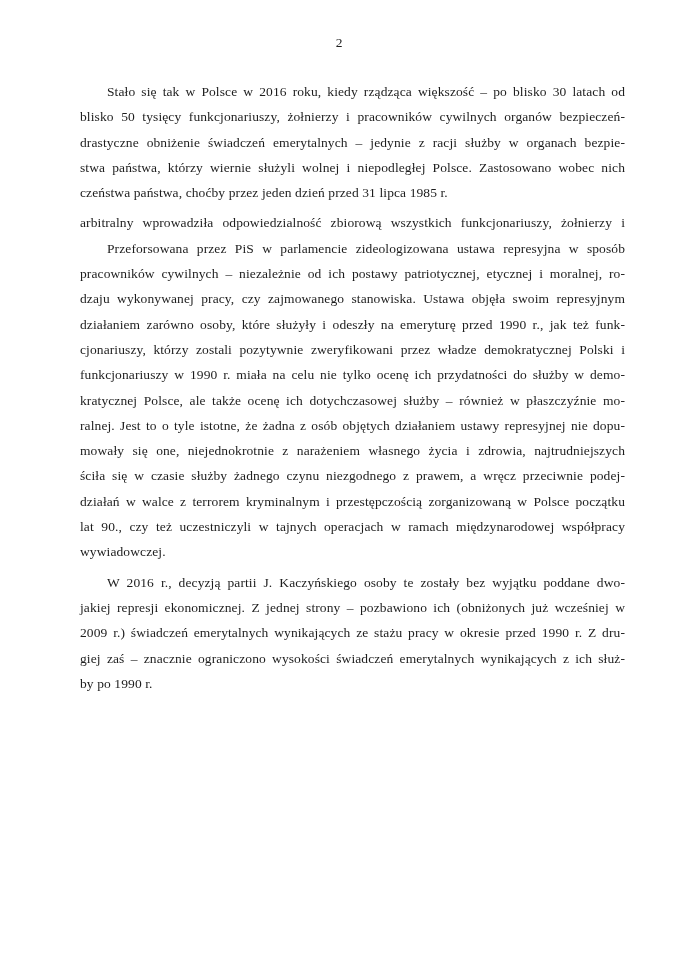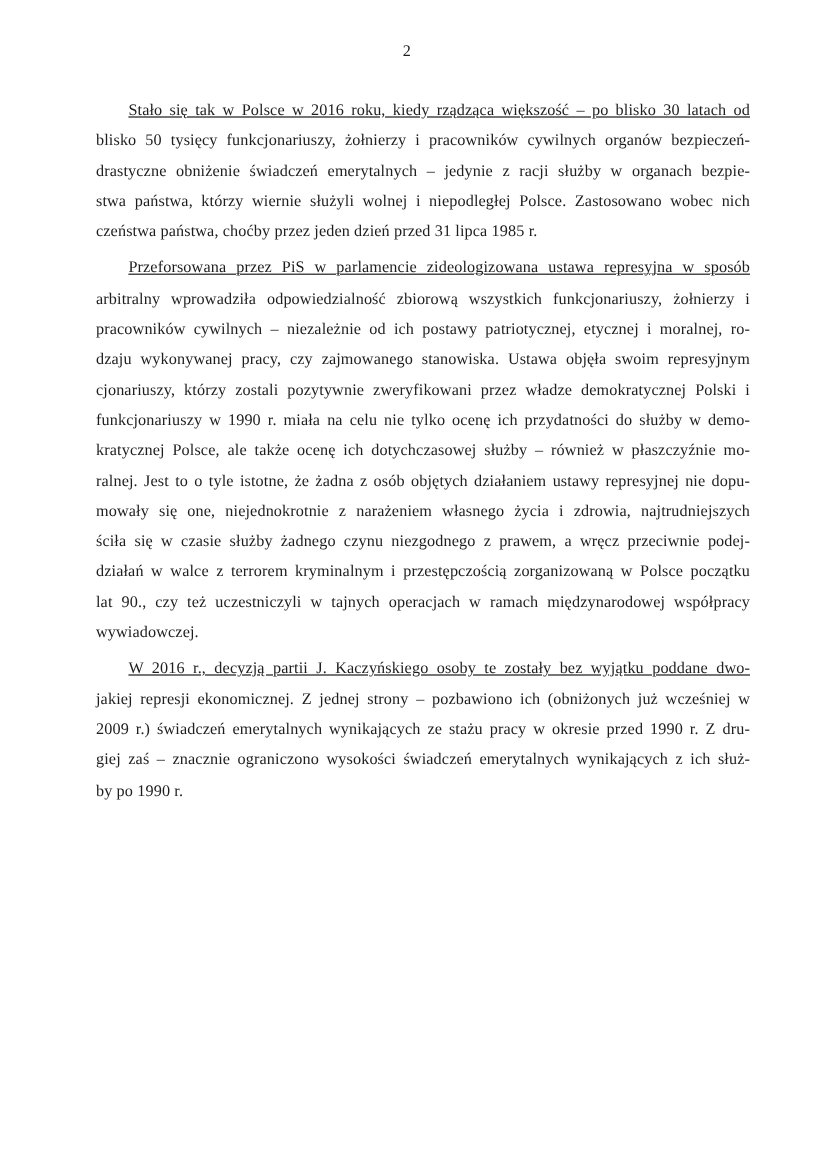--- a/index.html
+++ b/index.html
@@ -34,41 +34,42 @@
     font-size: 13.5px;
     line-height: 25.3px;
     letter-spacing: 0.1px;
   }
   .paragraph + .paragraph { margin-top: 5px; }
   .line {
     text-align: justify;
     text-align-last: justify;
     white-space: normal;
   }
-  .line.first { text-indent: 27px; text-decoration: underline; }
+  .line.first { text-indent: 27px; }
   .line.last { text-align-last: left; }
 </style>
 </head>
 <body>
 
 <div class="page">
   <div class="page-number">2</div>
   <div class="body-text" id="doc-body">
       <div class="paragraph">
         <div class="line first">Stało się tak w Polsce w 2016 roku, kiedy rządząca większość – po blisko 30 latach od</div>
         <div class="line">blisko 50 tysięcy funkcjonariuszy, żołnierzy i pracowników cywilnych organów bezpieczeń-</div>
         <div class="line">drastyczne obniżenie świadczeń emerytalnych – jedynie z racji służby w organach bezpie-</div>
         <div class="line">stwa państwa, którzy wiernie służyli wolnej i niepodległej Polsce. Zastosowano wobec nich</div>
         <div class="line last">czeństwa państwa, choćby przez jeden dzień przed 31 lipca 1985 r.</div>
       </div>
       <div class="paragraph">
+        <div class="line">arbitralny wprowadziła odpowiedzialność zbiorową wszystkich funkcjonariuszy, żołnierzy i</div>
         <div class="line first">Przeforsowana przez PiS w parlamencie zideologizowana ustawa represyjna w sposób</div>
-        <div class="line">arbitralny wprowadziła odpowiedzialność zbiorową wszystkich funkcjonariuszy, żołnierzy i</div>
         <div class="line">pracowników cywilnych – niezależnie od ich postawy patriotycznej, etycznej i moralnej, ro-</div>
         <div class="line">dzaju wykonywanej pracy, czy zajmowanego stanowiska. Ustawa objęła swoim represyjnym</div>
+        <div class="line">działaniem zarówno osoby, które służyły i odeszły na emeryturę przed 1990 r., jak też funk-</div>
         <div class="line">cjonariuszy, którzy zostali pozytywnie zweryfikowani przez władze demokratycznej Polski i</div>
         <div class="line">funkcjonariuszy w 1990 r. miała na celu nie tylko ocenę ich przydatności do służby w demo-</div>
         <div class="line">kratycznej Polsce, ale także ocenę ich dotychczasowej służby – również w płaszczyźnie mo-</div>
         <div class="line">ralnej. Jest to o tyle istotne, że żadna z osób objętych działaniem ustawy represyjnej nie dopu-</div>
         <div class="line">mowały się one, niejednokrotnie z narażeniem własnego życia i zdrowia, najtrudniejszych</div>
         <div class="line">ściła się w czasie służby żadnego czynu niezgodnego z prawem, a wręcz przeciwnie podej-</div>
         <div class="line">działań w walce z terrorem kryminalnym i przestępczością zorganizowaną w Polsce początku</div>
         <div class="line">lat 90., czy też uczestniczyli w tajnych operacjach w ramach międzynarodowej współpracy</div>
         <div class="line last">wywiadowczej.</div>
       </div>

